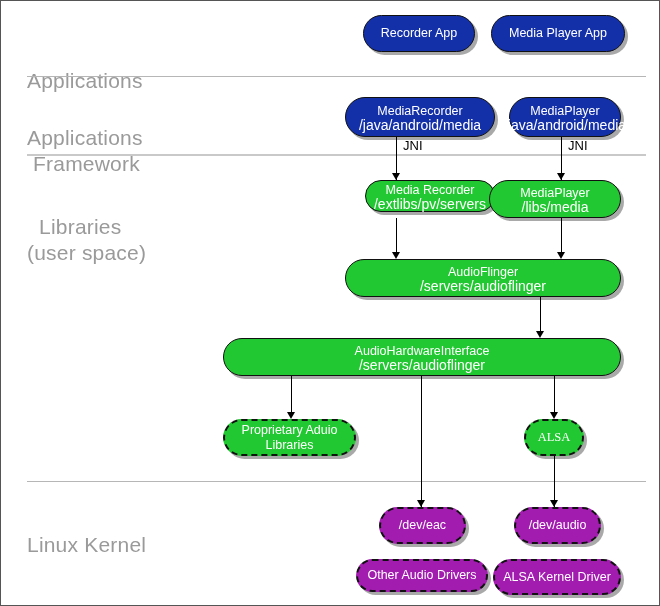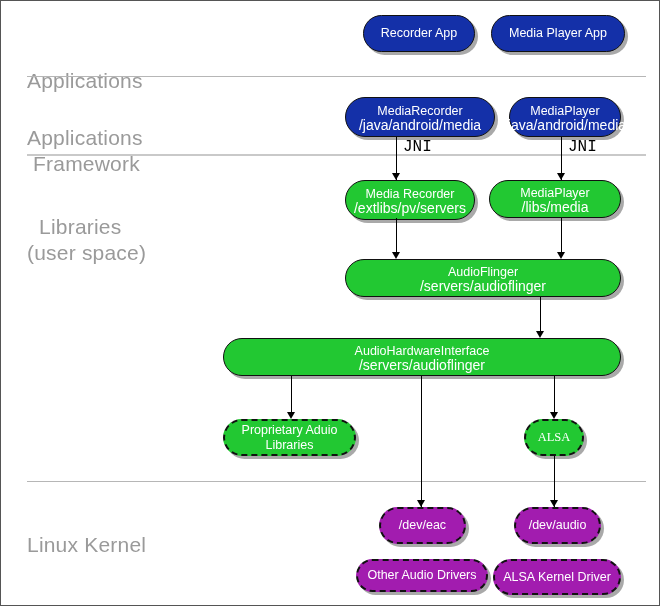--- a/index.html
+++ b/index.html
@@ -39,24 +39,23 @@
   }
   .arrow{
     position:absolute;
     width:0;height:0;
     border-left:4px solid transparent;
     border-right:4px solid transparent;
     border-top:7px solid #000;
   }
   .jni{
     position:absolute;
-    font-size:16px;
+    font-size:13px;
     color:#000;
     white-space:nowrap;
-    font-family:Liberation Mono, monospace;
   }
   
   .node{
     position:absolute;
     box-sizing:border-box;
     display:flex;
     flex-direction:column;
     align-items:center;
     justify-content:center;
     border-radius:999px;
@@ -112,21 +111,21 @@
   </div>
 
   <div class="vline" style="left:395px;top:136px;height:43px;"></div>
   <div class="arrow" style="left:391px;top:172px;"></div>
   <div class="jni" style="left:402px;top:137px;">JNI</div>
 
   <div class="vline" style="left:560px;top:136px;height:43px;"></div>
   <div class="arrow" style="left:556px;top:172px;"></div>
   <div class="jni" style="left:567px;top:137px;">JNI</div>
 
-  <div class="node green" style="left:344px;top:179px;width:130px;height:40px;">
+  <div class="node green" style="left:364px;top:179px;width:130px;height:32px;">
     <span class="t1">Media Recorder</span>
     <span class="t2">/extlibs/pv/servers</span>
   </div>
 
   <div class="node green" style="left:488px;top:179px;width:132px;height:38px;">
     <span class="t1">MediaPlayer</span>
     <span class="t2">/libs/media</span>
   </div>
 
   <div class="vline" style="left:395px;top:217px;height:34px;"></div>

